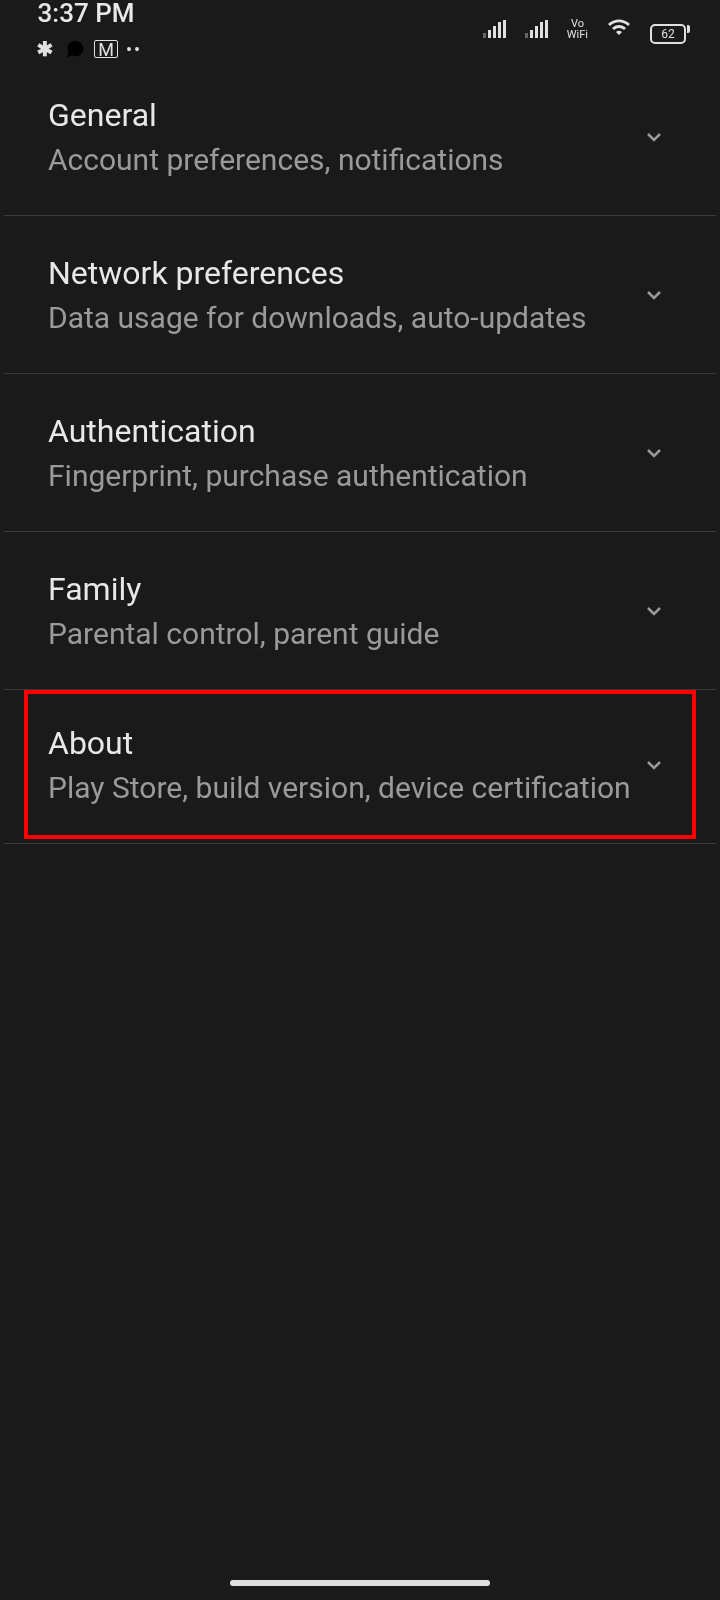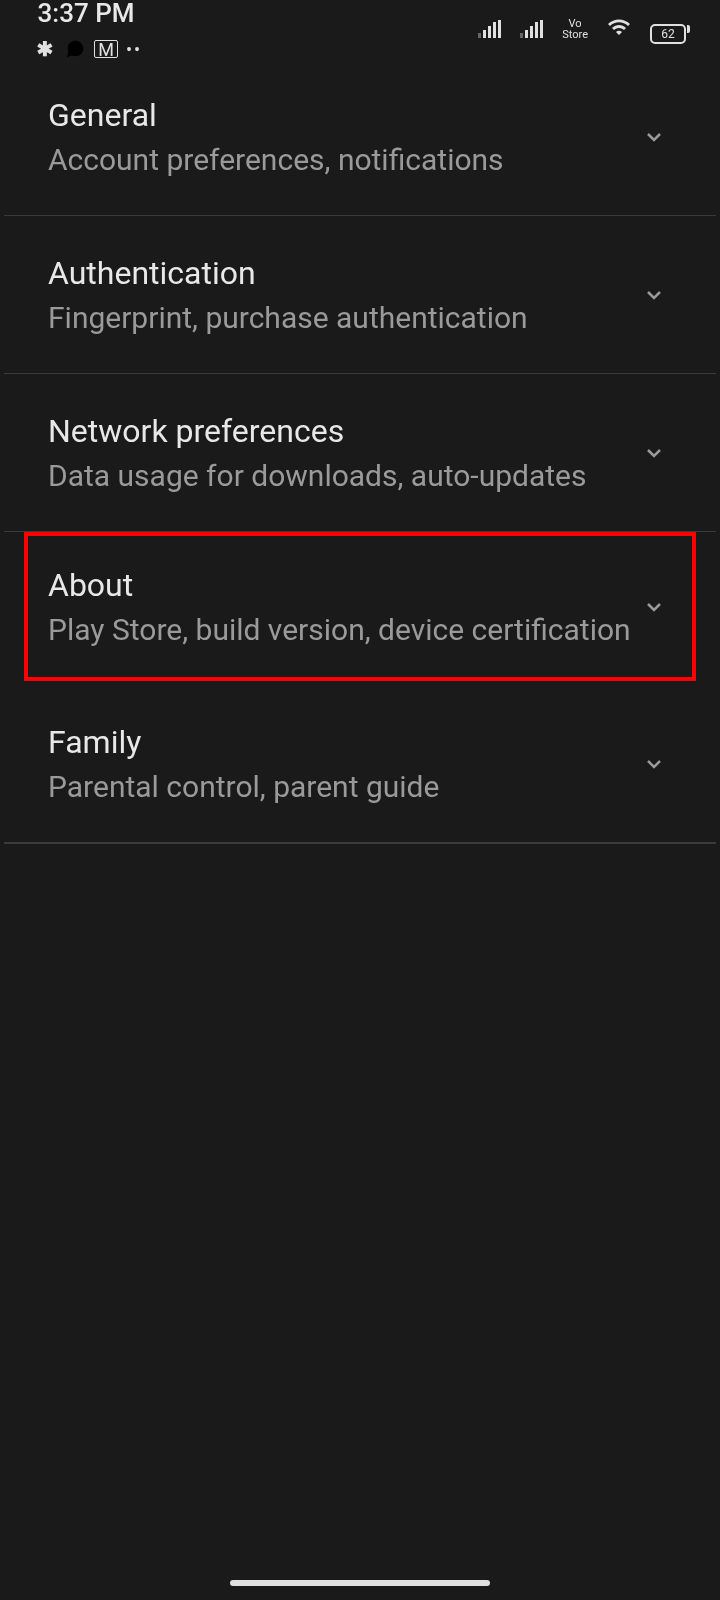--- a/index.html
+++ b/index.html
@@ -206,21 +206,21 @@
     </span>
     <span class="signal-bars">
       <span class="signal-bar dim" style="height:5px"></span>
       <span class="signal-bar" style="height:8px"></span>
       <span class="signal-bar" style="height:12px"></span>
       <span class="signal-bar" style="height:16px"></span>
       <span class="signal-bar" style="height:18px"></span>
     </span>
     <span class="vowifi">
       <div>Vo</div>
-      <div>Store</div>
+      <div>WiFi</div>
     </span>
     <span class="wifi-icon">
       <svg viewBox="0 0 24 24">
           <path d="M1 9l2 2c4.97-4.97 13.03-4.97 18 0l2-2C16.93 2.93 7.08 2.93 1 9zm8 8l3 3 3-3c-1.65-1.66-4.34-1.66-6 0zm-4-4l2 2c2.76-2.76 7.24-2.76 10 0l2-2C15.14 9.14 8.87 9.14 5 13z"></path>
         </svg>
     </span>
     <span class="battery">
       <span class="battery-body">
         <span class="battery-text">62</span>
       </span>
@@ -238,62 +238,62 @@
     </div>
     <div class="chevron">
       <svg viewBox="0 0 24 24">
           <polyline points="6 9 12 15 18 9"></polyline>
         </svg>
     </div>
   </div>
 
   <div class="settings-item">
     <div class="settings-text">
+      <div class="settings-title">Network preferences</div>
+      <div class="settings-subtitle">Data usage for downloads, auto-updates</div>
+    </div>
+    <div class="chevron">
+      <svg viewBox="0 0 24 24">
+          <polyline points="6 9 12 15 18 9"></polyline>
+        </svg>
+    </div>
+  </div>
+
+  <div class="settings-item">
+    <div class="settings-text">
       <div class="settings-title">Authentication</div>
       <div class="settings-subtitle">Fingerprint, purchase authentication</div>
     </div>
     <div class="chevron">
       <svg viewBox="0 0 24 24">
           <polyline points="6 9 12 15 18 9"></polyline>
         </svg>
     </div>
   </div>
 
   <div class="settings-item">
     <div class="settings-text">
-      <div class="settings-title">Network preferences</div>
-      <div class="settings-subtitle">Data usage for downloads, auto-updates</div>
+      <div class="settings-title">Family</div>
+      <div class="settings-subtitle">Parental control, parent guide</div>
     </div>
     <div class="chevron">
       <svg viewBox="0 0 24 24">
           <polyline points="6 9 12 15 18 9"></polyline>
         </svg>
     </div>
   </div>
 
   <div class="settings-item highlighted">
     <div class="settings-text">
       <div class="settings-title">About</div>
       <div class="settings-subtitle">Play Store, build version, device certification</div>
     </div>
     <div class="chevron">
       <svg viewBox="0 0 24 24">
           <polyline points="6 9 12 15 18 9"></polyline>
         </svg>
     </div>
   </div>
-
-  <div class="settings-item">
-    <div class="settings-text">
-      <div class="settings-title">Family</div>
-      <div class="settings-subtitle">Parental control, parent guide</div>
-    </div>
-    <div class="chevron">
-      <svg viewBox="0 0 24 24">
-          <polyline points="6 9 12 15 18 9"></polyline>
-        </svg>
-    </div>
-  </div>
   <div style="border-bottom:1px solid #3a3a3a;margin:0 4px"></div>
 
 </div>
 
 <div class="home-indicator"></div>
 
 </body></html>

